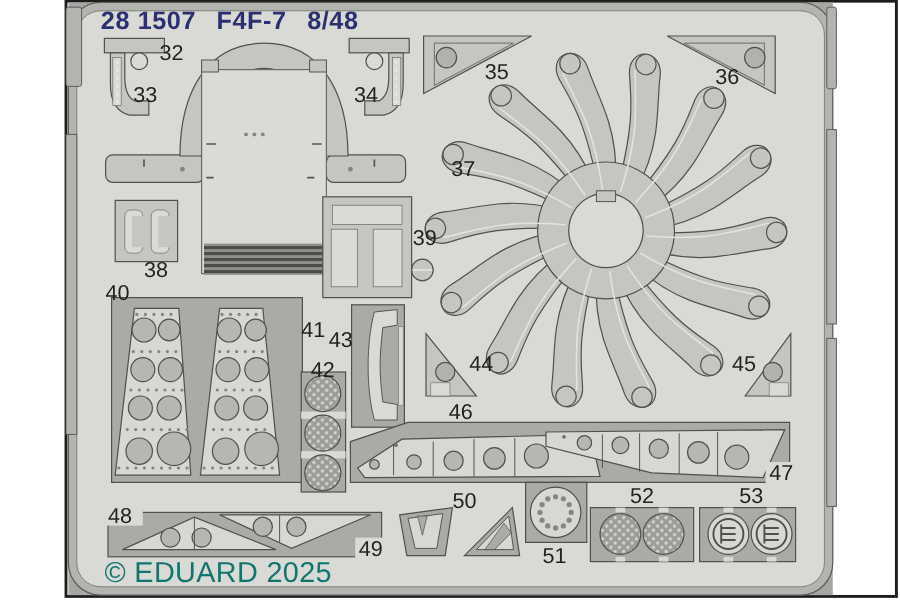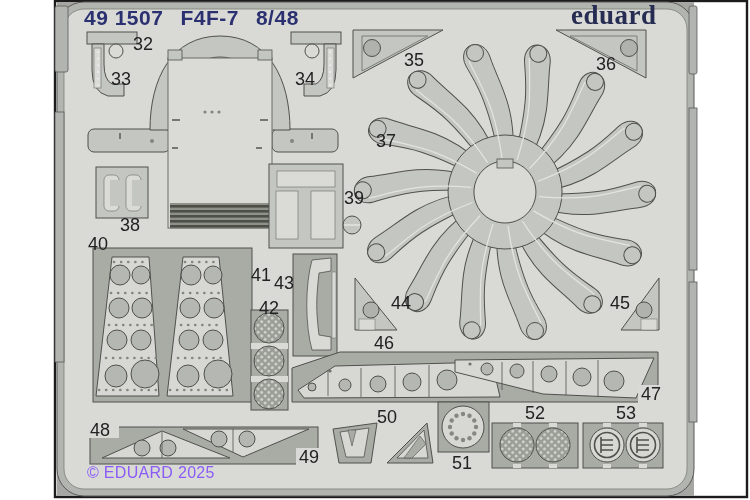--- a/index.html
+++ b/index.html
@@ -3,21 +3,21 @@
 <meta charset="utf-8">
 <style>
   html,body{margin:0;padding:0;background:#ffffff;}
   .page{position:relative;width:750px;height:500px;background:#ffffff;overflow:hidden;
         font-family:"Liberation Sans",sans-serif;}
   .page svg{position:absolute;left:0;top:0;}
   .hdr{position:absolute;left:84px;top:6px;display:flex;gap:17px;
        font-size:21px;font-weight:bold;color:#2b3170;letter-spacing:.5px;white-space:pre;}
   .logo{position:absolute;left:571px;top:0px;font-family:"Liberation Serif",serif;
         font-weight:bold;font-size:27px;color:#262c52;letter-spacing:.5px;}
-  .copy{position:absolute;left:87px;top:464px;font-size:16px;color:#8b5cf6;letter-spacing:.3px;}
+  .copy{position:absolute;left:87px;top:464px;font-size:24px;color:#0f766e;letter-spacing:.3px;}
   .madein{position:absolute;left:452px;top:464px;font-size:20px;color:#2b2b30;letter-spacing:.3px;margin-top:48px;}
 </style>
 </head>
 <body>
 
 <div class="page">
 
 <svg width="750" height="500" viewBox="0 0 750 500">
   <defs>
     <pattern id="mesh" width="5" height="5" patternUnits="userSpaceOnUse" patternTransform="rotate(45)">
@@ -329,21 +329,20 @@
     <text x="90" y="436">48</text>
     <text x="299" y="463">49</text>
     <text x="377" y="423">50</text>
     <text x="452" y="469">51</text>
     <text x="525" y="419">52</text>
     <text x="616" y="419">53</text>
   </g>
 </svg>
 
   <div class="hdr">
-    <span>49 1507</span>
+    <span>28 1507</span>
     <span>F4F-7</span>
     <span>8/48</span>
   </div>
-  <div class="logo">eduard</div>
   <div class="copy">© EDUARD 2025</div>
   <div class="madein">Made in Czech Republic</div>
 
 </div>
 
 </body></html>

